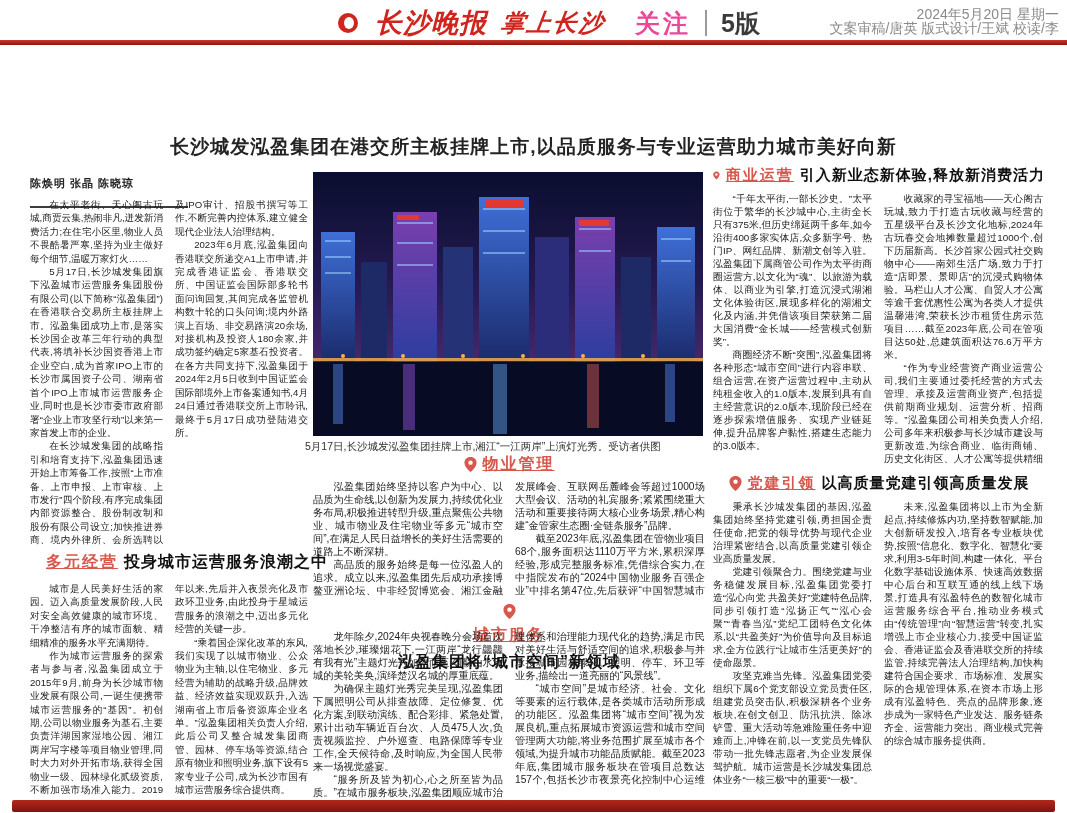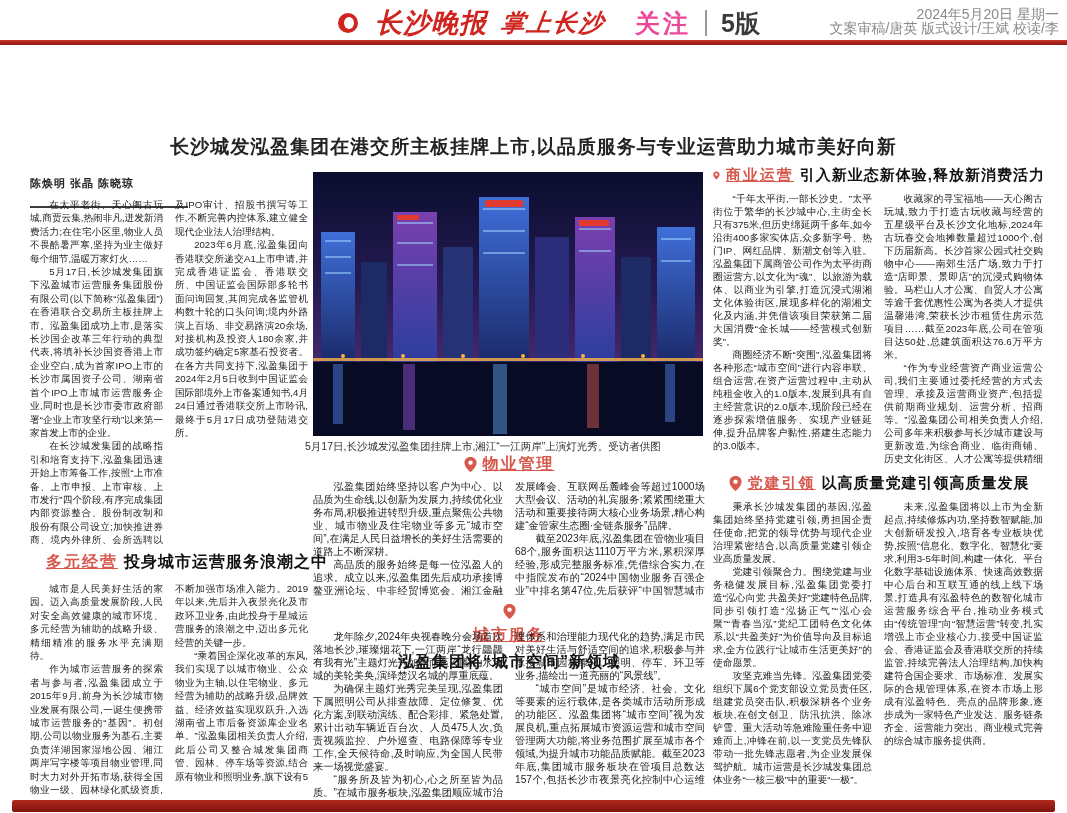--- a/index.html
+++ b/index.html
@@ -98,21 +98,21 @@
 
   <div class="sec-head sh-duoyuan">
     <svg width="13" height="15" viewBox="0 0 14 16">
         <path d="M7 0C3 0 .5 2.8.5 6.2c0 4 5 9.3 6.5 9.8 1.5-.5 6.5-5.8 6.5-9.8C13.5 2.8 11 0 7 0z" fill="#d7584c"></path>
         <circle cx="7" cy="6" r="2.4" fill="#fff"></circle>
       </svg>
     <span class="sec-label">多元经营</span>
     <span class="sec-title">投身城市运营服务浪潮之中</span>
   </div>
   <div class="tblock duoyuan-block">
-    <p>城市是人民美好生活的家园。迈入高质量发展阶段,人民对安全高效健康的城市环境、多元经营为辅助的战略升级、精细精准的服务水平充满期待。</p>
+    <p>城市是人民美好生活的家园。迈入高质量发展阶段,人民对安全高效健康的城市环境、干净整洁有序的城市面貌、精细精准的服务水平充满期待。</p>
     <p>作为城市运营服务的探索者与参与者,泓盈集团成立于2015年9月,前身为长沙城市物业发展有限公司,一诞生便携带城市运营服务的“基因”。初创期,公司以物业服务为基石,主要负责洋湖国家湿地公园、湘江两岸写字楼等项目物业管理,同时大力对外开拓市场,获得全国物业一级、园林绿化贰级资质,不断加强市场准入能力。2019年以来,先后并入夜景亮化及市政环卫业务,由此投身于星城运营服务的浪潮之中,迈出多元化经营的关键一步。</p>
     <p>“乘着国企深化改革的东风,我们实现了以城市物业、公众物业为主轴,以住宅物业、多元经营为辅助的战略升级,品牌效益、经济效益实现双跃升,入选湖南省上市后备资源库企业名单。”泓盈集团相关负责人介绍,此后公司又整合城发集团商管、园林、停车场等资源,结合原有物业和照明业务,旗下设有5家专业子公司,成为长沙市国有城市运营服务综合提供商。</p>
   </div>
 
   <div class="photo">
     <svg width="390" height="264" viewBox="0 0 390 264">
       <defs>
         <linearGradient id="sky" x1="0" y1="0" x2="0" y2="1">
           <stop offset="0" stop-color="#0a0e2e"></stop>
             <stop offset="0.6" stop-color="#251a52"></stop>

